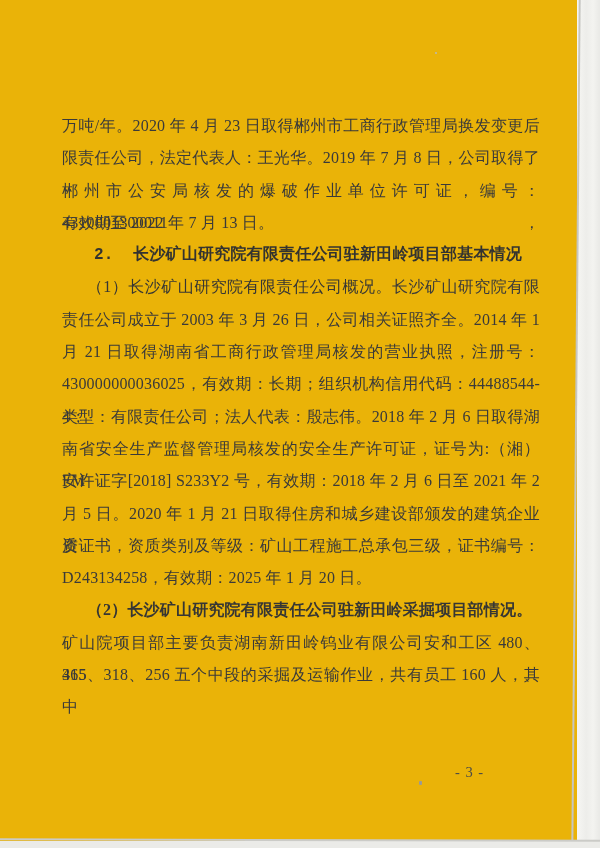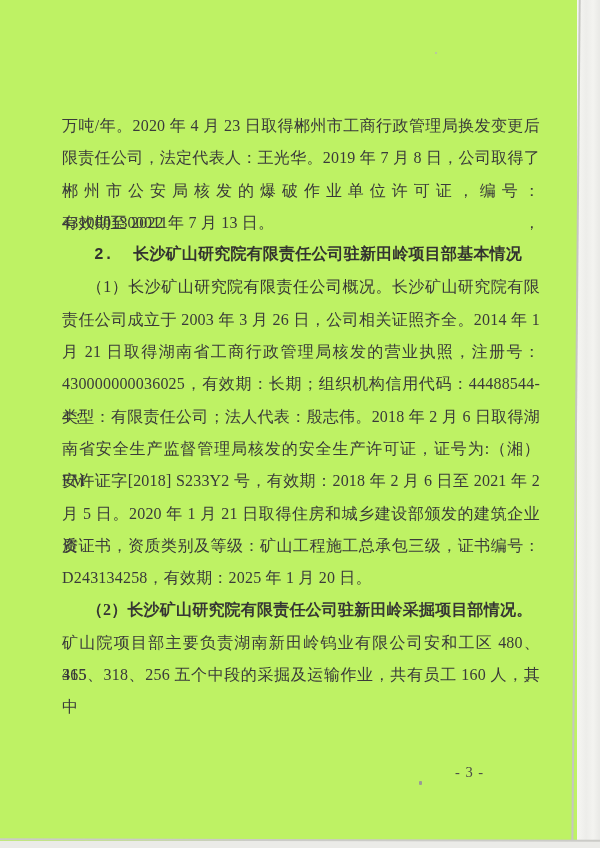--- a/index.html
+++ b/index.html
@@ -8,21 +8,21 @@
     width: 600px;
     height: 848px;
     overflow: hidden;
     background: #fbfbf9;
     font-family: "Liberation Serif", "DejaVu Serif", serif;
   }
   .page {
     position: absolute;
     left: 0; top: 0;
     width: 600px; height: 848px;
-    background: #bef264;
+    background: #eab308;
   }
   
   .edge-right-band {
     position: absolute;
     left: 577px; top: 0;
     width: 23px; height: 840px;
     background: linear-gradient(to right, #f6f6f3 0%, #ededea 40%, #f3f3f0 70%, #e9e9e6 100%);
   }
   .edge-right-line {
     position: absolute;

